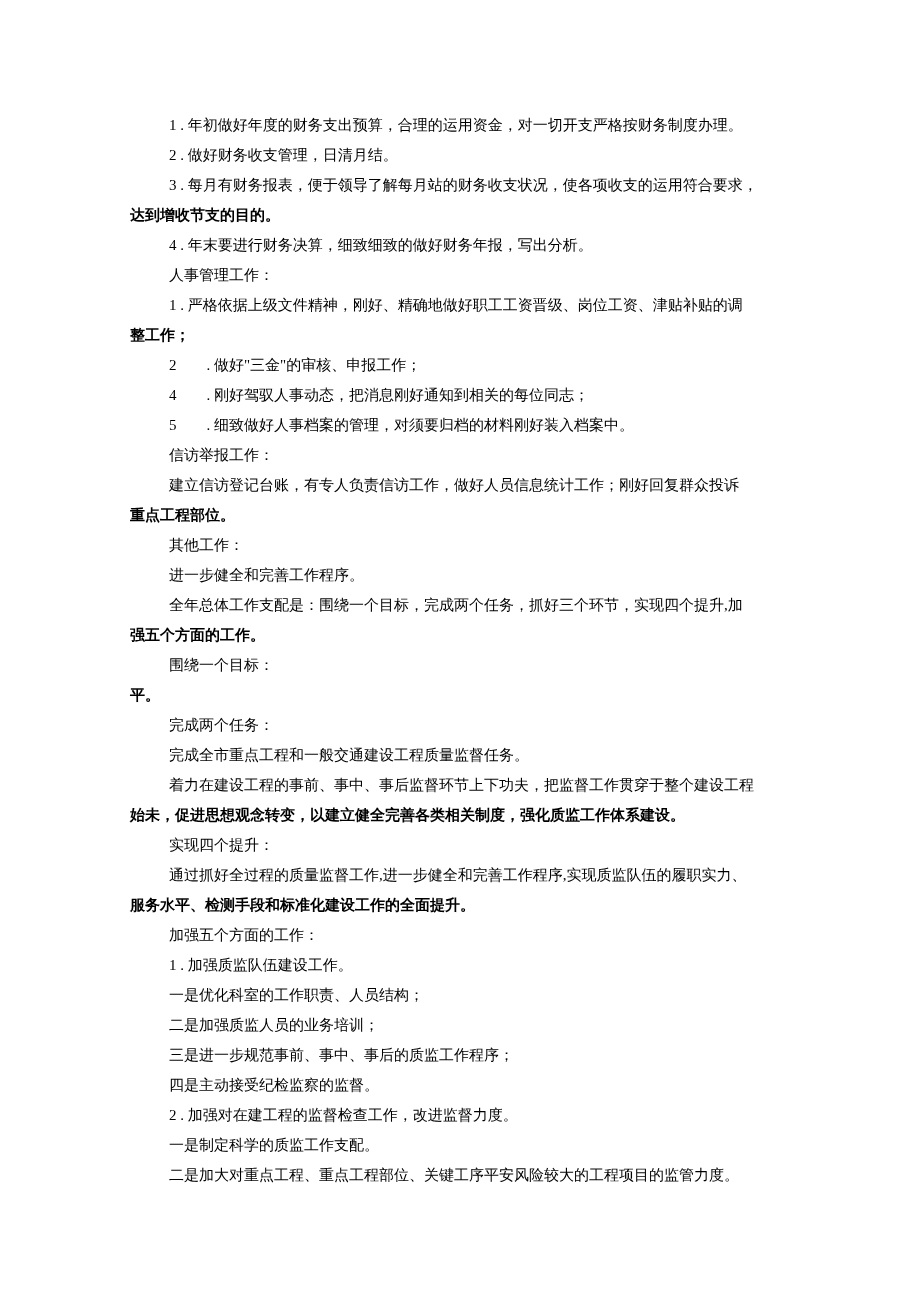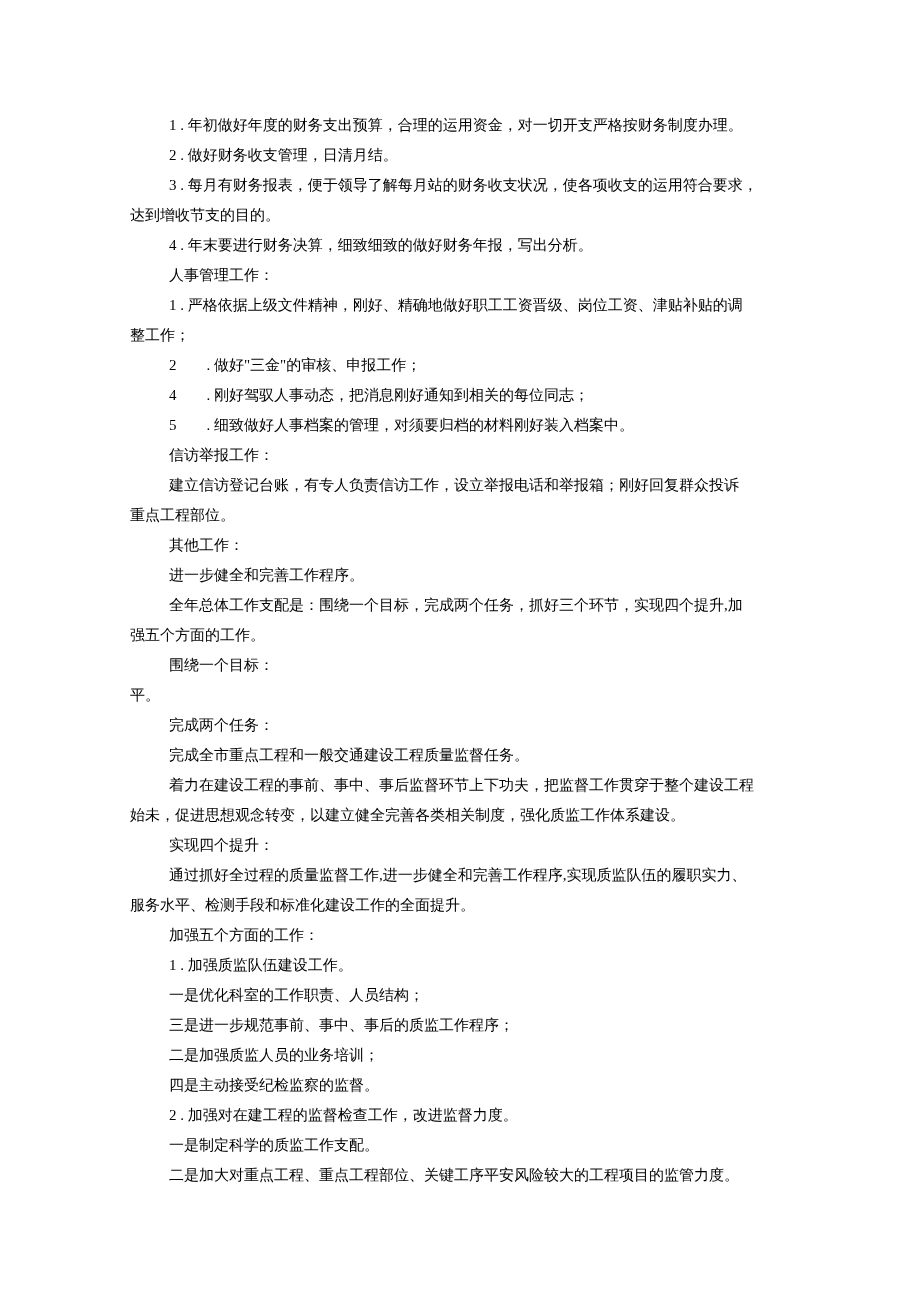--- a/index.html
+++ b/index.html
@@ -30,20 +30,21 @@
     .num-item .num {
       display: inline-block;
     }
     .num-item .gap-large {
       display: inline-block;
       width: 2.0em;
     }
     .continuation {
       margin: 0;
       text-align: justify;
+      font-weight: bold;
     }
   </style>
 </head>
 <body>
 
 <div class="page">
 
   <p class="para">1 . 年初做好年度的财务支出预算，合理的运用资金，对一切开支严格按财务制度办理。</p>
   <p class="para">2 . 做好财务收支管理，日清月结。</p>
   <p class="para">3 . 每月有财务报表，便于领导了解每月站的财务收支状况，使各项收支的运用符合要求，</p>
@@ -58,21 +59,21 @@
     <span class="num">2</span><span class="gap-large"></span><span>. 做好"三金"的审核、申报工作；</span>
   </p>
   <p class="num-item">
     <span class="num">4</span><span class="gap-large"></span><span>. 刚好驾驭人事动态，把消息刚好通知到相关的每位同志；</span>
   </p>
   <p class="num-item">
     <span class="num">5</span><span class="gap-large"></span><span>. 细致做好人事档案的管理，对须要归档的材料刚好装入档案中。</span>
   </p>
 
   <p class="para">信访举报工作：</p>
-  <p class="para">建立信访登记台账，有专人负责信访工作，设立举报电话和举报箱；刚好回复群众投诉</p>
+  <p class="para">建立信访登记台账，有专人负责信访工作，做好人员信息统计工作；刚好回复群众投诉</p>
   <p class="continuation">重点工程部位。</p>
 
   <p class="para">其他工作：</p>
   <p class="para">进一步健全和完善工作程序。</p>
 
   <p class="para">全年总体工作支配是：围绕一个目标，完成两个任务，抓好三个环节，实现四个提升,加</p>
   <p class="continuation">强五个方面的工作。</p>
 
   <p class="para">围绕一个目标：</p>
   <p class="continuation">平。</p>
@@ -83,20 +84,20 @@
   <p class="para">着力在建设工程的事前、事中、事后监督环节上下功夫，把监督工作贯穿于整个建设工程</p>
   <p class="continuation">始未，促进思想观念转变，以建立健全完善各类相关制度，强化质监工作体系建设。</p>
 
   <p class="para">实现四个提升：</p>
   <p class="para">通过抓好全过程的质量监督工作,进一步健全和完善工作程序,实现质监队伍的履职实力、</p>
   <p class="continuation">服务水平、检测手段和标准化建设工作的全面提升。</p>
 
   <p class="para">加强五个方面的工作：</p>
   <p class="para">1 . 加强质监队伍建设工作。</p>
   <p class="para">一是优化科室的工作职责、人员结构；</p>
+  <p class="para">二是加强质监人员的业务培训；</p>
   <p class="para">三是进一步规范事前、事中、事后的质监工作程序；</p>
-  <p class="para">二是加强质监人员的业务培训；</p>
   <p class="para">四是主动接受纪检监察的监督。</p>
   <p class="para">2 . 加强对在建工程的监督检查工作，改进监督力度。</p>
   <p class="para">一是制定科学的质监工作支配。</p>
   <p class="para">二是加大对重点工程、重点工程部位、关键工序平安风险较大的工程项目的监管力度。</p>
 
 </div>
 
 </body></html>

